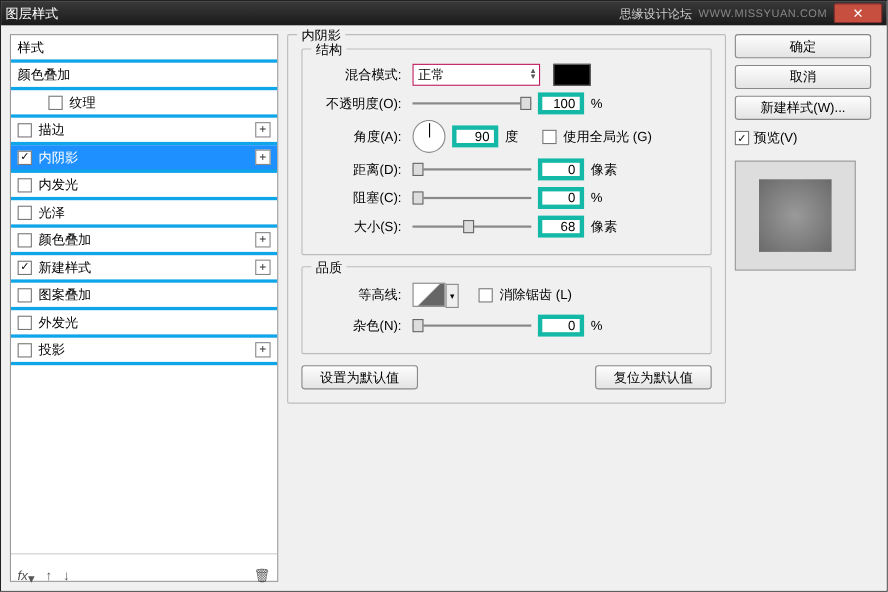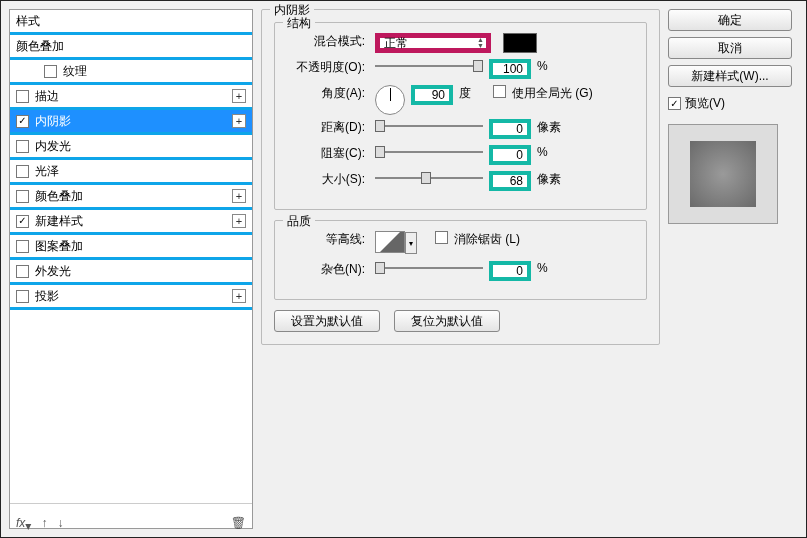--- a/index.html
+++ b/index.html
@@ -19,48 +19,56 @@
 .sb-item.sel{background:#1e90ff;color:#fff}
 .sb-item .cb{width:13px;height:13px;border:1px solid #777;background:#fff;flex-shrink:0;display:flex;align-items:center;justify-content:center}
 .sb-item .cb.checked::after{content:"✓";font-size:10px;color:#000;line-height:1}
 .sb-item.sel .cb.checked::after{color:#000}
 .sb-item .plus{position:absolute;right:6px;width:14px;height:14px;border:1px solid #888;background:#fff;color:#333;font-size:11px;line-height:12px;text-align:center}
 .sb-footer{height:24px;border-top:1px solid #ccc;display:flex;align-items:flex-start;padding:12px 6px;gap:10px;color:#555}
 .sb-footer span{font-size:12px}
 .main{flex:1;position:relative}
 .group{border:1px solid #bbb;border-radius:2px;padding:10px 12px 12px;margin-bottom:10px;position:relative}
 .group>.legend{position:absolute;top:-8px;left:8px;background:#f0f0f0;padding:0 4px;font-size:12px}
-.row{display:flex;align-items:flex-start;height:26px;gap:6px}
+.row{display:flex;align-items:center;height:26px;gap:6px}
 .row .lab{width:78px;text-align:right;margin-right:4px}
-.select{width:116px;height:20px;border:5px solid #be185d;background:#fff;display:flex;align-items:center;padding:0 4px;position:relative}
+.select{width:116px;height:20px;border:1px solid #be185d;background:#fff;display:flex;align-items:center;padding:0 4px;position:relative}
 .select .arrows{position:absolute;right:2px;display:flex;flex-direction:column;font-size:7px;line-height:6px;color:#555}
 .swatch{width:34px;height:20px;background:#000;border:1px solid #666;margin-left:6px}
 .slider{width:108px;height:14px;position:relative;display:flex;align-items:center}
 .slider .track{height:2px;background:#888;width:100%}
 .slider .thumb{position:absolute;width:10px;height:12px;background:#ddd;border:1px solid #666;top:1px}
 .numbox{width:42px;height:20px;border:4px solid #14b8a6;background:#fff;text-align:right;padding:0 4px;display:flex;align-items:center;justify-content:flex-end}
 .unit{width:28px}
 .angle{width:30px;height:30px;border:1px solid #888;border-radius:50%;background:#fff;position:relative}
 .angle .hand{position:absolute;width:1px;height:13px;background:#000;left:50%;top:2px;transform-origin:bottom center}
 .ck{width:13px;height:13px;border:1px solid #777;background:#fff;display:inline-flex;align-items:center;justify-content:center;flex-shrink:0}
 .ck.checked::after{content:"✓";font-size:10px}
 .contour{width:30px;height:22px;border:1px solid #888;background:linear-gradient(135deg,#fff 0%,#fff 48%,#666 52%,#666 100%);position:relative}
 .contour .dd{position:absolute;right:-13px;top:0;width:12px;height:22px;border:1px solid #888;background:#eee;font-size:8px;display:flex;align-items:center;justify-content:center}
-.btnrow{display:flex;gap:14px;justify-content:flex-start;margin-top:8px}
+.btnrow{display:flex;gap:14px;justify-content:space-between;margin-top:8px}
 .btn{height:22px;border:1px solid #888;background:linear-gradient(#fdfdfd,#e4e4e4);border-radius:3px;padding:0 16px;display:flex;align-items:center;justify-content:center;min-width:90px}
 .rightcol{width:130px;display:flex;flex-direction:column;gap:6px;align-items:flex-start}
 .rbtn{width:124px;height:22px;border:1px solid #888;background:linear-gradient(#fdfdfd,#e4e4e4);border-radius:3px;display:flex;align-items:center;justify-content:center}
 .preview{width:110px;height:100px;border:1px solid #999;background:#ddd;display:flex;align-items:center;justify-content:center;margin-top:6px}
 .preview .inner{width:66px;height:66px;background:radial-gradient(circle at 50% 50%,#9a9a9a,#6a6a6a)}
 .prevrow{display:flex;align-items:center;gap:4px;margin-top:2px}
 </style>
 </head>
 <body>
 
 <div class="window">
+  <div class="titlebar">
+    <span class="title">图层样式</span>
+    <span class="watermark">思缘设计论坛</span>
+    <span class="wm2">WWW.MISSYUAN.COM</span>
+    <div class="closebtn">
+        <span>✕</span>
+      </div>
+  </div>
   <div class="body">
     <div class="sidebar">
       <div class="sb-list" id="sb-list">
           <div class="sb-item header">
             <span>样式</span>
           </div>
           <div class="sb-item header">
             <span>颜色叠加</span>
           </div>
           <div class="sb-item indent">

